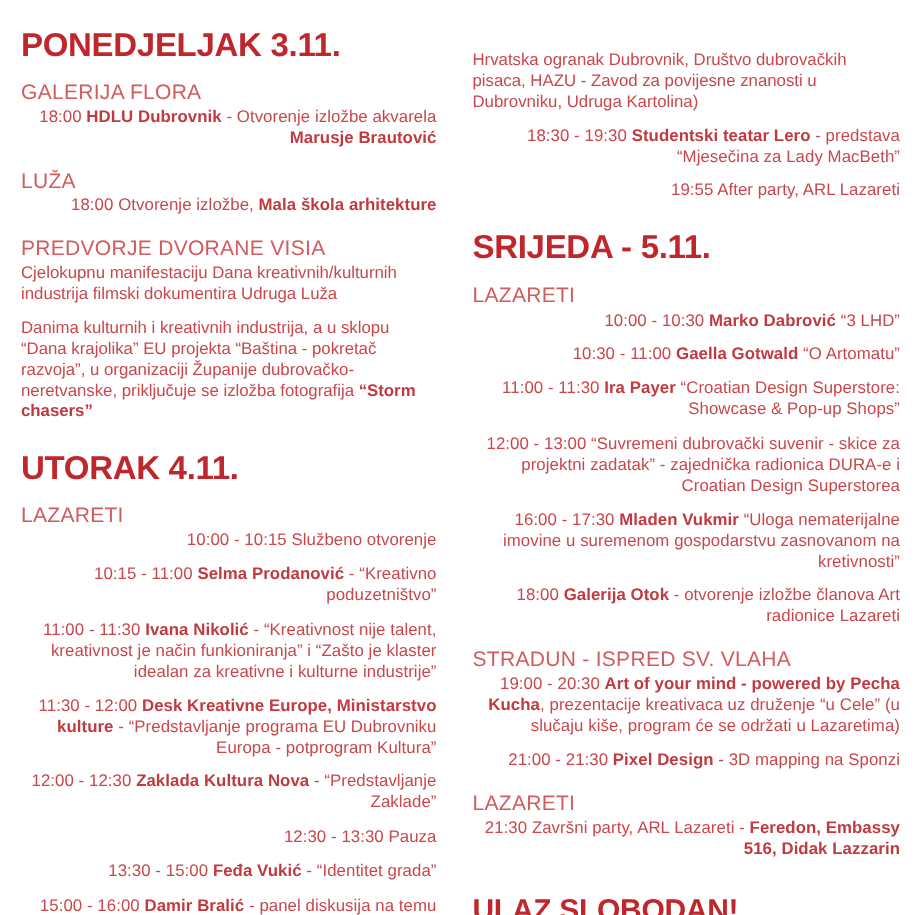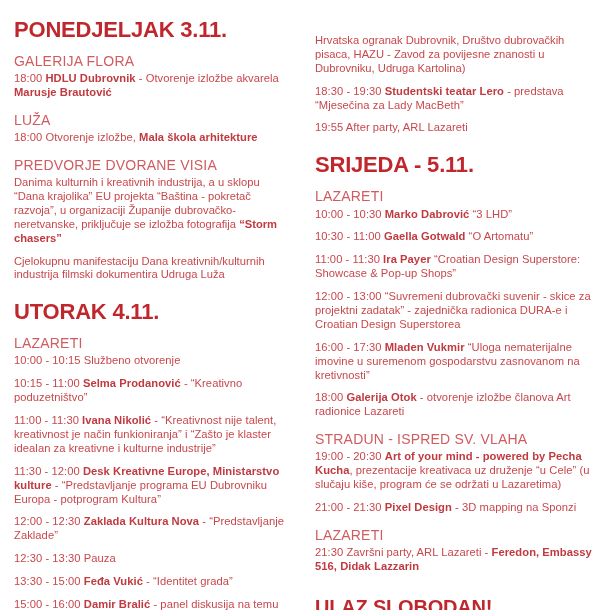--- a/index.html
+++ b/index.html
@@ -56,20 +56,21 @@
     margin: 0 0 3px 0;
   }
   .venue.gap { margin-top: 12px; }
 
   .entry {
     color: #c8474c;
     font-size: 11.2px;
     line-height: 1.24;
     margin: 0 0 9px 0;
     letter-spacing: 0.05px;
+    text-align: right;
   }
   .entry b { font-weight: bold; color: #c03a40; }
 
   .block-para {
     color: #c8474c;
     font-size: 11.2px;
     line-height: 1.24;
     margin: 0 0 9px 0;
   }
   .block-para b { font-weight: bold; color: #c03a40; }
@@ -99,23 +100,23 @@
 
     <h1 class="day-title">PONEDJELJAK 3.11.</h1>
 
     <div class="venue">GALERIJA FLORA</div>
     <p class="entry"><span>18:00 </span><b>HDLU Dubrovnik</b><span> - Otvorenje izložbe akvarela </span><b>Marusje Brautović</b></p>
 
     <div class="venue gap">LUŽA</div>
     <p class="entry"><span>18:00 </span><span>Otvorenje izložbe, </span><b>Mala škola arhitekture</b></p>
 
     <div class="venue gap">PREDVORJE DVORANE VISIA</div>
+    <p class="block-para">Cjelokupnu manifestaciju Dana kreativnih/kulturnih industrija filmski dokumentira Udruga Luža</p>
+
     <p class="block-para"><span>Danima kulturnih i kreativnih industrija, a u sklopu “Dana krajolika” EU projekta “Baština - pokretač razvoja”, u organizaciji Županije dubrovačko-neretvanske, priključuje se izložba fotografija </span><b>“Storm chasers”</b></p>
-
-    <p class="block-para">Cjelokupnu manifestaciju Dana kreativnih/kulturnih industrija filmski dokumentira Udruga Luža</p>
 
     <h1 class="day-title spaced-top">UTORAK 4.11.</h1>
     <div class="venue">LAZARETI</div>
 
     <div>
       <p class="entry"><span>10:00 - 10:15 </span><b></b><span>Službeno otvorenje</span></p>
       <p class="entry"><span>10:15 - 11:00 </span><b>Selma Prodanović</b><span> - “Kreativno poduzetništvo”</span></p>
       <p class="entry"><span>11:00 - 11:30 </span><b>Ivana Nikolić</b><span> - “Kreativnost nije talent, kreativnost je način funkioniranja” i “Zašto je klaster idealan za kreativne i kulturne industrije”</span></p>
       <p class="entry"><span>11:30 - 12:00 </span><b>Desk Kreativne Europe, Ministarstvo kulture</b><span> - “Predstavljanje programa EU Dubrovniku Europa - potprogram Kultura”</span></p>
       <p class="entry"><span>12:00 - 12:30 </span><b>Zaklada Kultura Nova</b><span> - “Predstavljanje Zaklade”</span></p>

